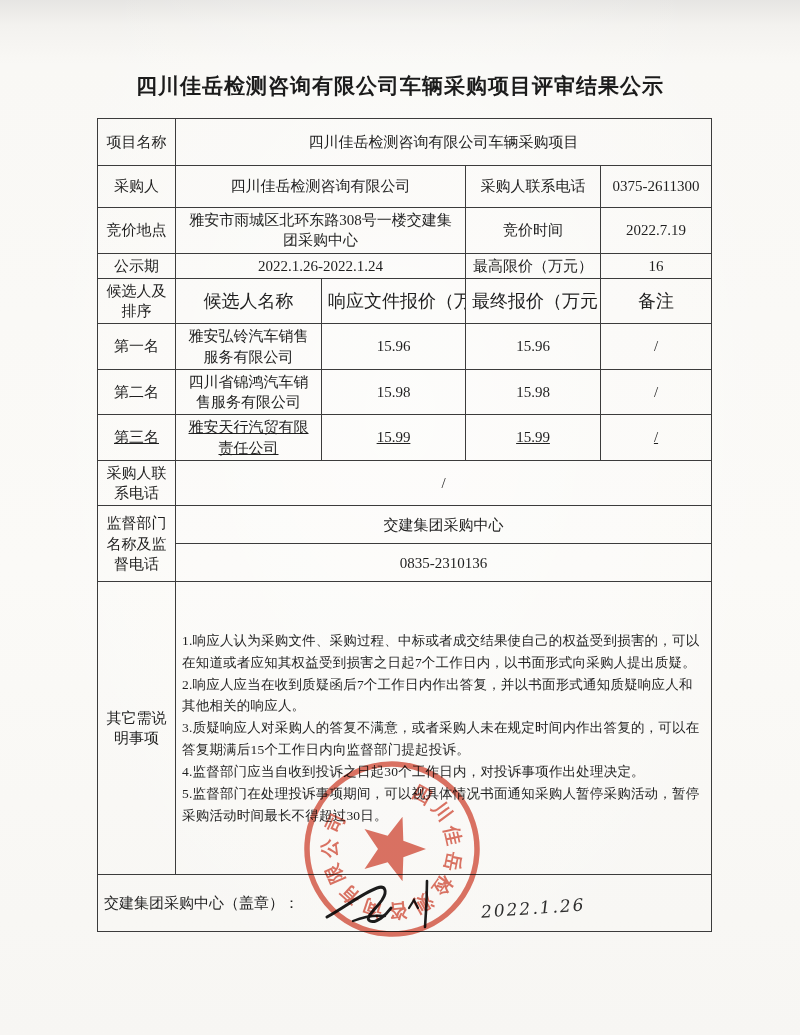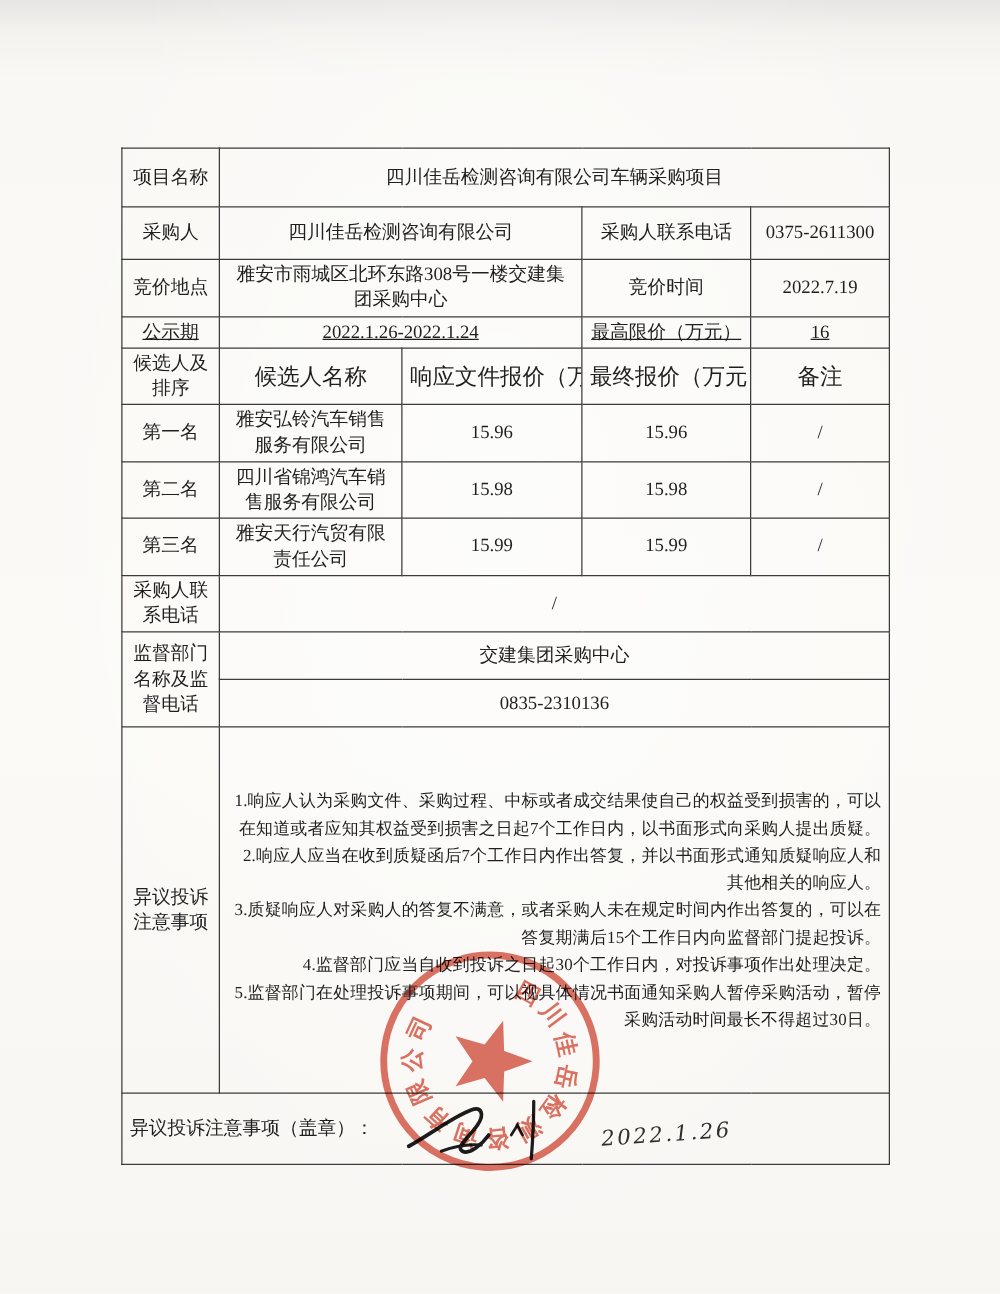--- a/index.html
+++ b/index.html
@@ -27,34 +27,34 @@
     padding:2px 6px;
     text-align:center;
     line-height:1.35;
     overflow:hidden;
     margin-top:41px;
   }
   td.lbl{text-align:left;padding:2px 5px;line-height:1.45;}
   tr.r-project{height:47px;}
   tr.r-buyer{height:42px;}
   tr.r-venue{height:45px;}
-  tr.r-publicity{height:25px;text-decoration:underline;}
+  tr.r-publicity{height:25px;}
   tr.r-candhead{height:31px;}
   tr.r-cand1{height:37px;}
   tr.r-cand2{height:38px;}
-  tr.r-cand3{height:37px;}
+  tr.r-cand3{height:37px;text-decoration:underline;}
   tr.r-other{height:39px;}
   tr.r-sup1{height:38px;}
   tr.r-sup2{height:38px;}
   tr.r-notice{height:293px;}
   tr.r-sign{height:50px;}
   .cand-head{font-size:18px;white-space:nowrap;}
   .notice-cell{vertical-align:middle;padding:10px 9px;}
   .notice-cell p{
-    margin:0;text-align:right;font-size:13.5px;line-height:1.62;
+    margin:0;text-align:left;font-size:13.5px;line-height:1.62;
     letter-spacing:.2px;
   }
   .sign-cell{text-align:left;padding:4px 8px;}
   .sign-wrap{display:flex;align-items:center;gap:6px;}
   .sign-label{white-space:nowrap;font-size:15px;}
   .sig-svg{flex:0 0 auto;margin-left:18px;}
   .sign-date{
     font-size:17px;font-style:italic;color:#2e2e2e;
     transform:rotate(-4deg);letter-spacing:2px;
     font-family:"DejaVu Serif",serif;margin-left:2px;margin-top:10px;
@@ -63,20 +63,21 @@
     position:absolute;top:753px;left:296px;width:192px;height:192px;
     pointer-events:none;mix-blend-mode:multiply;opacity:.9;
   }
   .seal svg{width:100%;height:100%;}
 </style>
 </head>
 <body>
 
 <div class="paper">
 
+  <div class="doc-title">四川佳岳检测咨询有限公司车辆采购项目评审结果公示</div>
 
   <table class="main">
     <colgroup>
       <col style="width:78px">
         <col style="width:146px">
         <col style="width:144px">
         <col style="width:135px">
         <col style="width:111px">
     </colgroup>
     <tbody>
@@ -135,33 +136,33 @@
         <td colspan="4">/</td>
       </tr>
       <tr class="r-sup1">
         <td class="lbl" rowspan="2">监督部门名称及监督电话</td>
         <td colspan="4">交建集团采购中心</td>
       </tr>
       <tr class="r-sup2">
         <td colspan="4">0835-2310136</td>
       </tr>
       <tr class="r-notice">
-        <td class="lbl">异议投诉注意事项</td>
+        <td class="lbl">其它需说明事项</td>
         <td colspan="4" class="notice-cell">
           <p>1.响应人认为采购文件、采购过程、中标或者成交结果使自己的权益受到损害的，可以在知道或者应知其权益受到损害之日起7个工作日内，以书面形式向采购人提出质疑。</p>
           <p>2.响应人应当在收到质疑函后7个工作日内作出答复，并以书面形式通知质疑响应人和其他相关的响应人。</p>
           <p>3.质疑响应人对采购人的答复不满意，或者采购人未在规定时间内作出答复的，可以在答复期满后15个工作日内向监督部门提起投诉。</p>
           <p>4.监督部门应当自收到投诉之日起30个工作日内，对投诉事项作出处理决定。</p>
           <p>5.监督部门在处理投诉事项期间，可以视具体情况书面通知采购人暂停采购活动，暂停采购活动时间最长不得超过30日。</p>
         </td>
       </tr>
       <tr class="r-sign">
         <td colspan="5" class="sign-cell">
           <div class="sign-wrap">
-            <span class="sign-label">异议投诉注意事项（盖章）：</span>
+            <span class="sign-label">交建集团采购中心（盖章）：</span>
             <svg class="sig-svg" width="150" height="52" viewBox="0 0 150 52">
               <g fill="none" stroke="#1c1c1c" stroke-linecap="round">
                 <path d="M4,40 C22,30 40,16 54,11 C62,8 65,14 59,23 C52,33 41,41 47,44 C53,47 63,38 68,31" stroke-width="3"></path>
                 <path d="M30,44 C40,40 52,38 62,39" stroke-width="2.4"></path>
                 <path d="M86,31 l5,-8 l4,8" stroke-width="2.2"></path>
                 <path d="M104,4 C104,20 103,38 102,50" stroke-width="2.6"></path>
               </g>
             </svg>
             <span class="sign-date">2022.1.26</span>
           </div>

